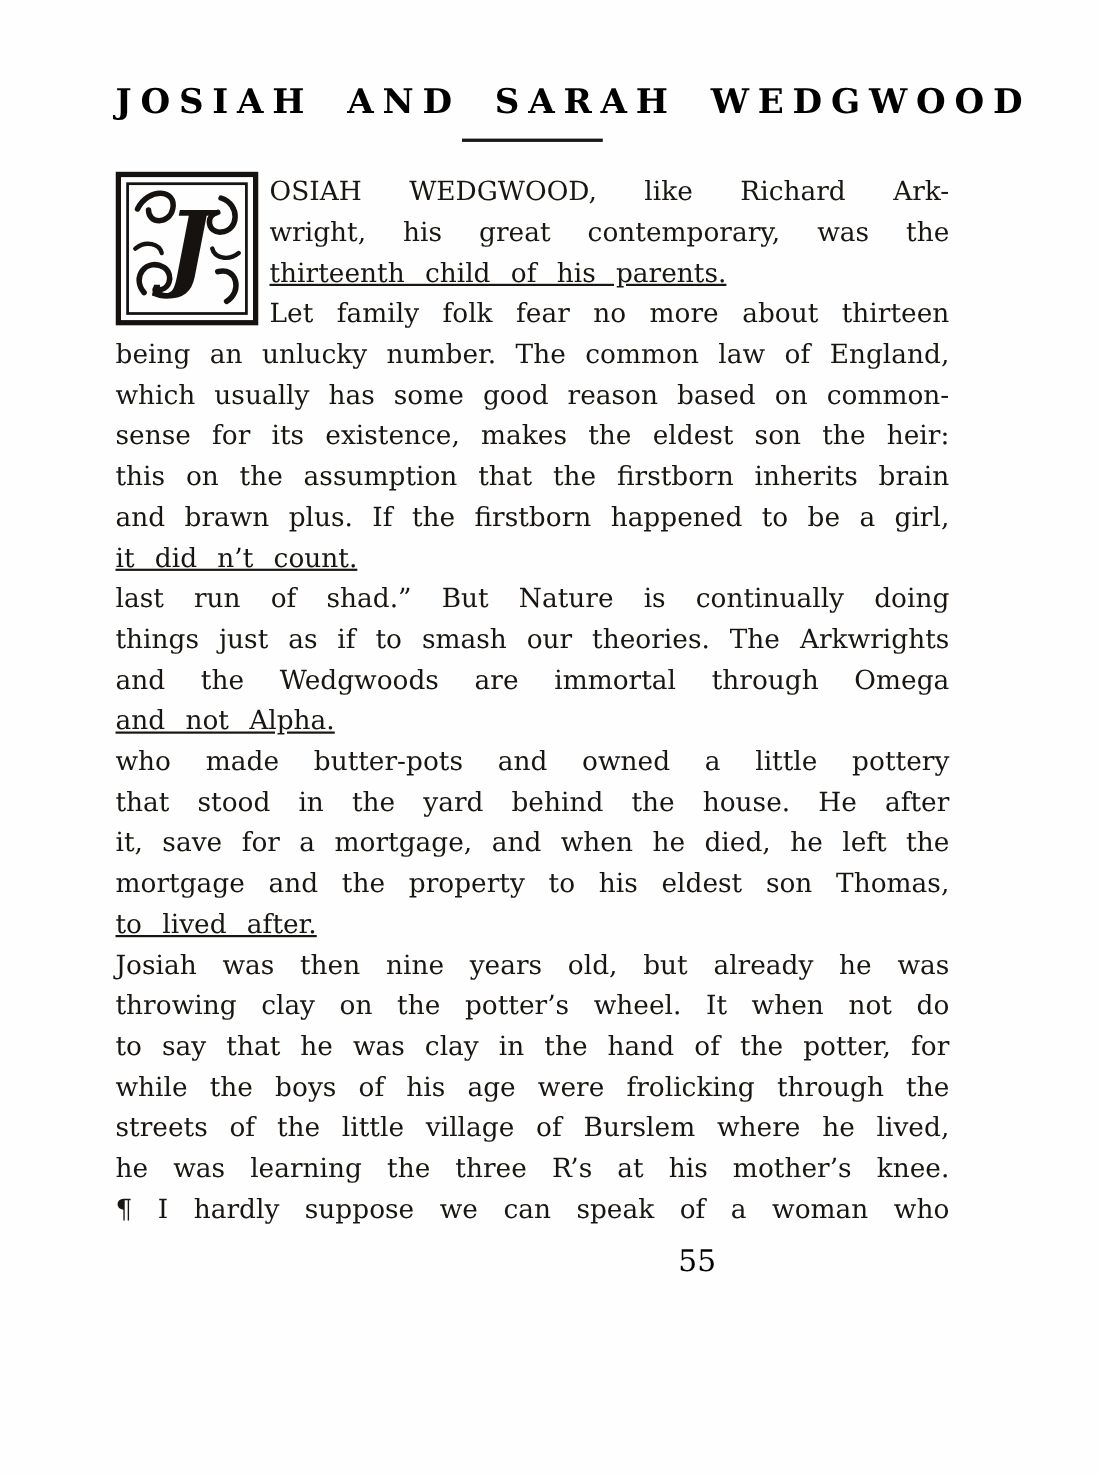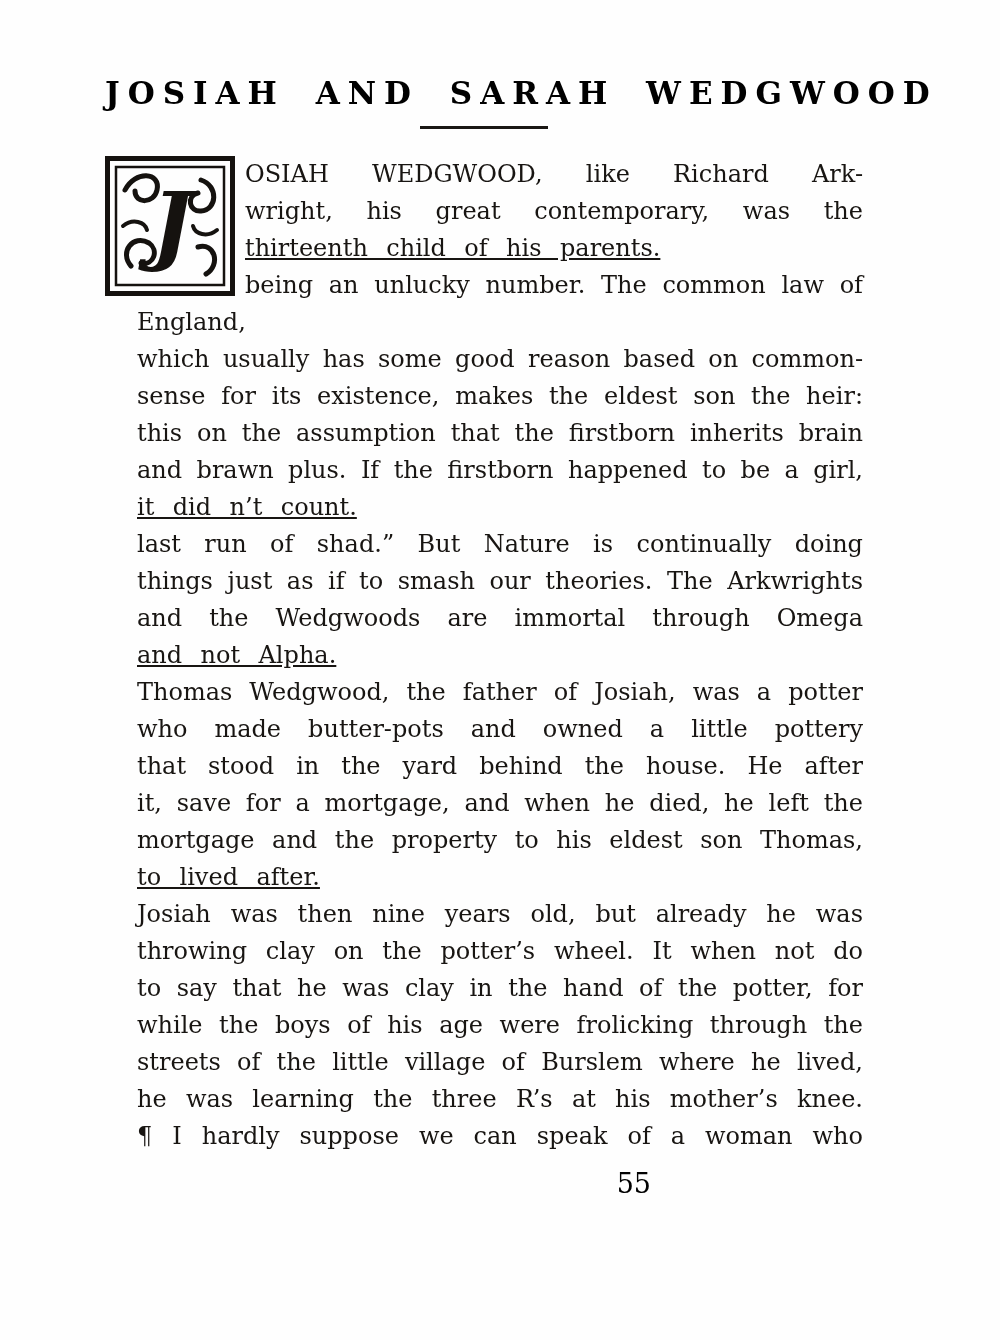--- a/index.html
+++ b/index.html
@@ -47,21 +47,20 @@
   .dropcap {
     float: left;
     width: 130px;
     height: 140px;
     margin: 0 10px 2px 0;
   }
   .line {
     text-align: justify;
     text-align-last: justify;
     word-spacing: 0.06em;
-    padding-left: 32px;
   }
   .line.end {
     text-align: left;
     text-align-last: left;
     word-spacing: 0.45em;
     text-decoration: underline;
   }
   .page-number {
     margin-top: 10px;
     padding-right: 212px;
@@ -92,33 +91,33 @@
           <path d="M101 118 C116 109, 110 86, 93 91" fill="none" stroke="#15120f" stroke-width="5" stroke-linecap="round"></path>
           <path d="M18 70 C28 62, 40 66, 42 74" fill="none" stroke="#15120f" stroke-width="4" stroke-linecap="round"></path>
           <path d="M112 74 C102 82, 90 78, 88 70" fill="none" stroke="#15120f" stroke-width="4" stroke-linecap="round"></path>
           <text x="67" y="98" font-size="86" text-anchor="middle" font-family="DejaVu Serif, serif" font-weight="bold" font-style="italic" fill="#15120f">J</text>
         </svg>
       </div>
 
       <div class="line">OSIAH WEDGWOOD, like Richard Ark-</div>
       <div class="line">wright, his great contemporary, was the</div>
       <div class="line end">thirteenth child of his parents.</div>
+      <div class="line">Let family folk fear no more about thirteen</div>
       <div class="line">being an unlucky number. The common law of England,</div>
       <div class="line">which usually has some good reason based on common-</div>
       <div class="line">sense for its existence, makes the eldest son the heir:</div>
       <div class="line">this on the assumption that the firstborn inherits brain</div>
       <div class="line">and brawn plus. If the firstborn happened to be a girl,</div>
       <div class="line end">it did n’t count.</div>
 
       <div class="line">last run of shad.” But Nature is continually doing</div>
       <div class="line">things just as if to smash our theories. The Arkwrights</div>
       <div class="line">and the Wedgwoods are immortal through Omega</div>
       <div class="line end">and not Alpha.</div>
 
-      <div class="line">Thomas Wedgwood, the father of Josiah, was a potter</div>
       <div class="line">who made butter-pots and owned a little pottery</div>
       <div class="line">that stood in the yard behind the house. He after</div>
       <div class="line">it, save for a mortgage, and when he died, he left the</div>
       <div class="line">mortgage and the property to his eldest son Thomas,</div>
       <div class="line end">to lived after.</div>
 
       <div class="line">Josiah was then nine years old, but already he was</div>
       <div class="line">throwing clay on the potter’s wheel. It when not do</div>
       <div class="line">to say that he was clay in the hand of the potter, for</div>
       <div class="line">while the boys of his age were frolicking through the</div>

